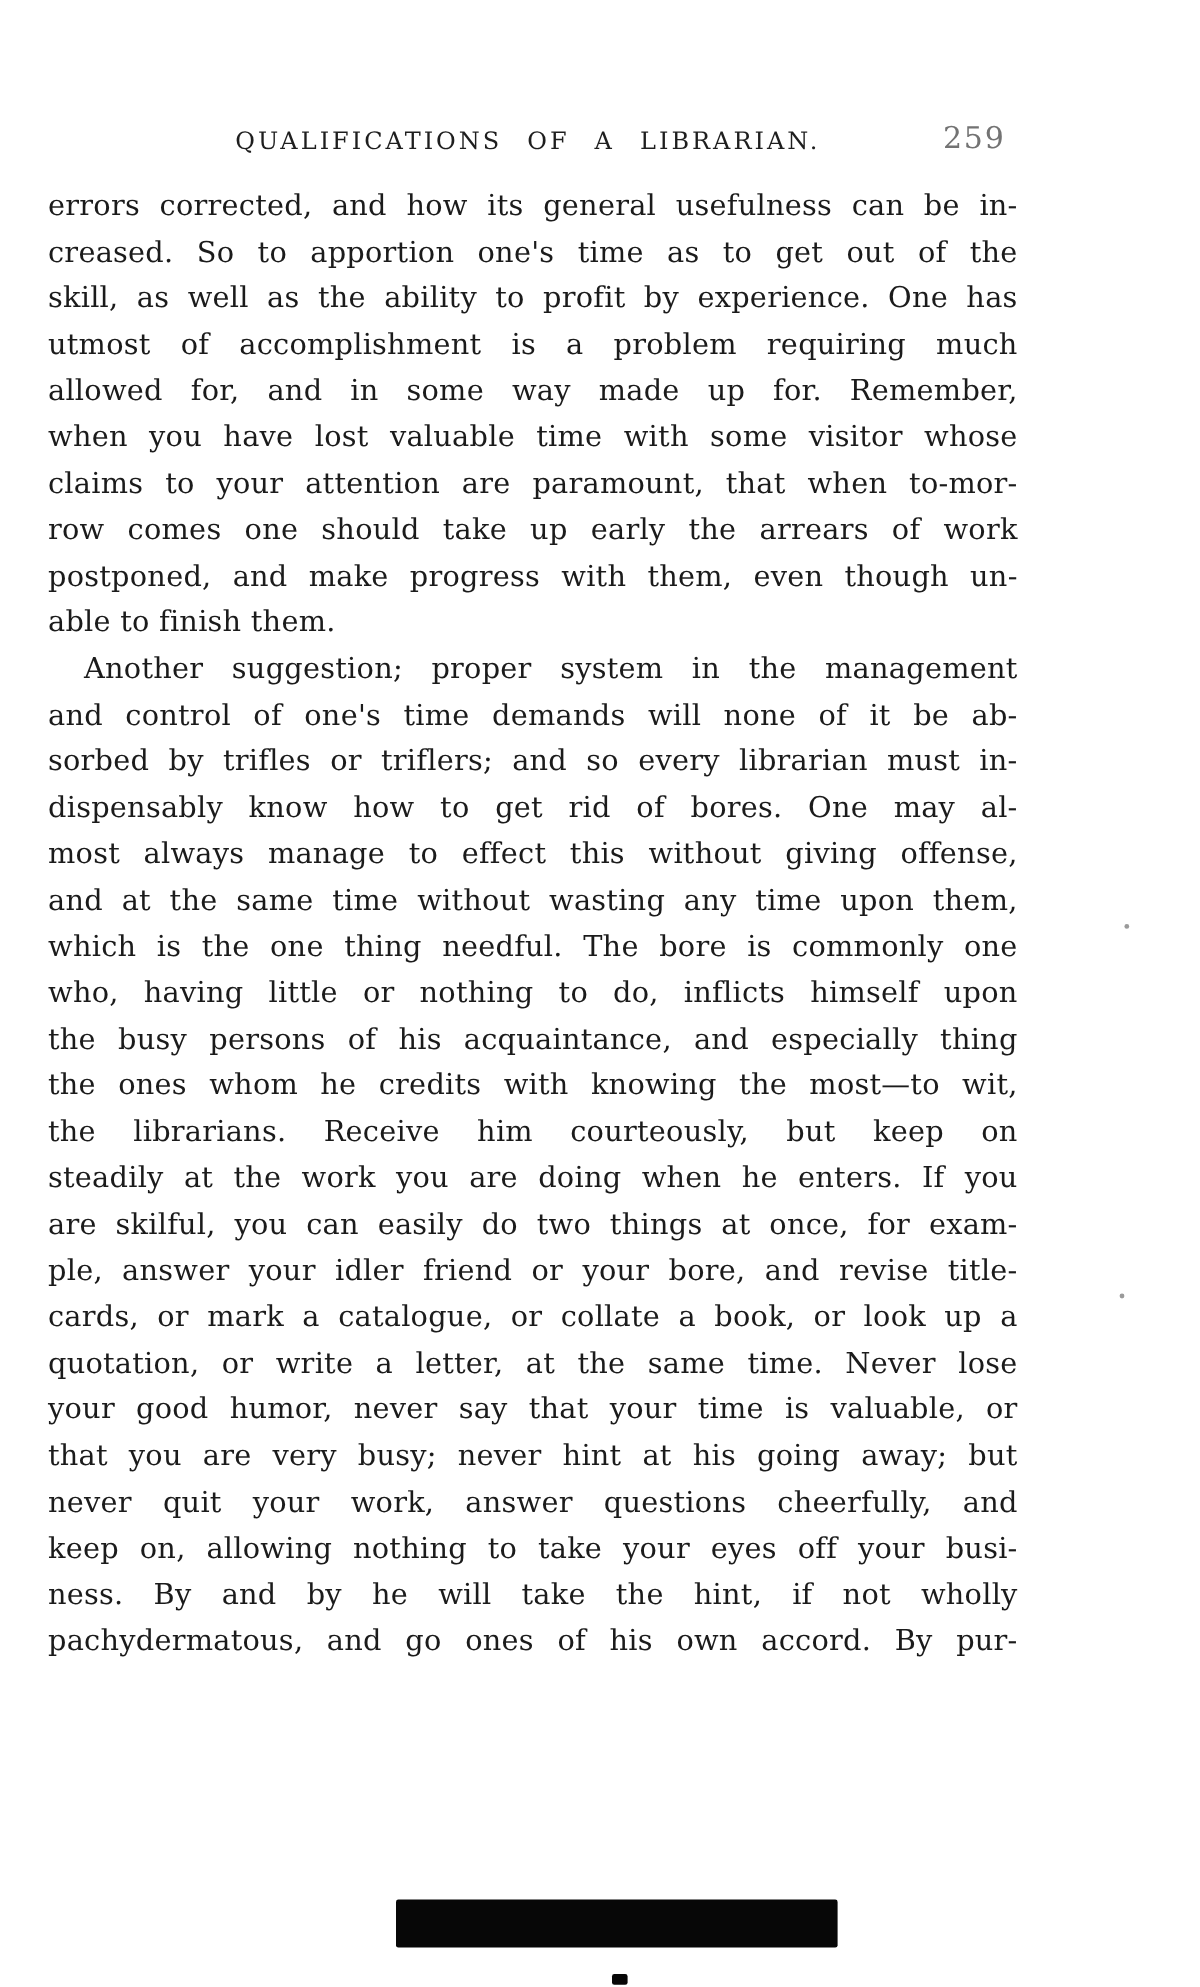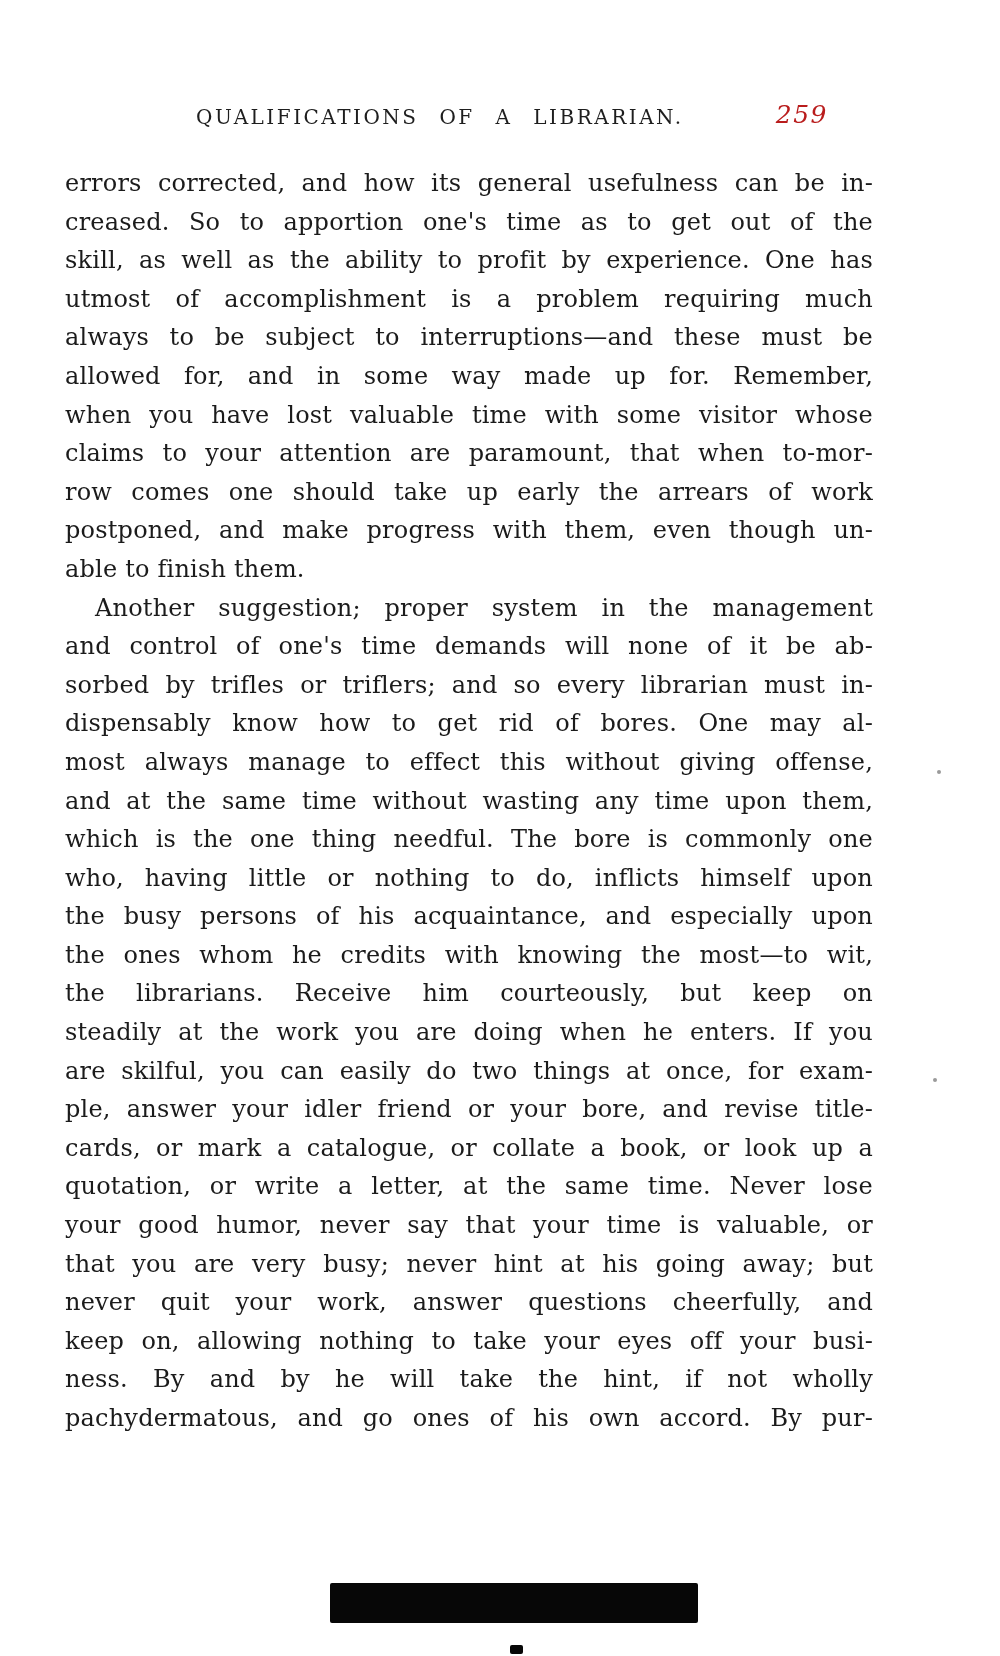--- a/index.html
+++ b/index.html
@@ -25,33 +25,31 @@
     position: absolute;
     left: 156px;
     top: 5px;
     font-size: 20px;
     letter-spacing: 2.5px;
     word-spacing: 12px;
     color: #1e1e1e;
   }
   .page-number {
     position: absolute;
-    right: 20px;
+    right: 10px;
     top: 0;
     font-size: 25px;
     letter-spacing: 1.5px;
-    color: #b91c1c;
-    font-style: italic;
+    color: #737373;
   }
   .text-block {
     position: absolute;
     left: 40px;
-    top: 164px;
+    top: 152px;
     width: 808px;
-    margin-left: 25px;
   }
   .line {
     font-size: 24px;
     line-height: 38.6px;
     text-align: justify;
     text-align-last: justify;
     letter-spacing: 0.2px;
     color: #1b1b1b;
   }
   .line.para-end {
@@ -90,36 +88,35 @@
   <div class="header">
     <span class="header-title">QUALIFICATIONS OF A LIBRARIAN.</span>
     <span class="page-number">259</span>
   </div>
 
   <div class="text-block">
     <div class="line">errors corrected, and how its general usefulness can be in-</div>
     <div class="line">creased.  So to apportion one's time as to get out of the</div>
     <div class="line">skill, as well as the ability to profit by experience.  One has</div>
     <div class="line">utmost of accomplishment is a problem requiring much</div>
-    <div class="line">always to be subject to interruptions—and these must be</div>
     <div class="line">allowed for, and in some way made up for.  Remember,</div>
     <div class="line">when you have lost valuable time with some visitor whose</div>
     <div class="line">claims to your attention are paramount, that when to-mor-</div>
     <div class="line">row comes one should take up early the arrears of work</div>
     <div class="line">postponed, and make progress with them, even though un-</div>
     <div class="line para-end">able to finish them.</div>
     <div class="line indent">Another suggestion; proper system in the management</div>
     <div class="line">and control of one's time demands will none of it be ab-</div>
     <div class="line">sorbed by trifles or triflers; and so every librarian must in-</div>
     <div class="line">dispensably know how to get rid of bores.  One may al-</div>
     <div class="line">most always manage to effect this without giving offense,</div>
     <div class="line">and at the same time without wasting any time upon them,</div>
     <div class="line">which is the one thing needful.  The bore is commonly one</div>
     <div class="line">who, having little or nothing to do, inflicts himself upon</div>
-    <div class="line">the busy persons of his acquaintance, and especially upon</div>
+    <div class="line">the busy persons of his acquaintance, and especially thing</div>
     <div class="line">the ones whom he credits with knowing the most—to wit,</div>
     <div class="line">the librarians.  Receive him courteously, but keep on</div>
     <div class="line">steadily at the work you are doing when he enters.  If you</div>
     <div class="line">are skilful,  you can easily do two things at once, for exam-</div>
     <div class="line">ple, answer your idler friend or your bore, and revise title-</div>
     <div class="line">cards, or mark a catalogue, or collate a book, or look up a</div>
     <div class="line">quotation, or write a letter, at the same time.  Never lose</div>
     <div class="line">your good humor, never say that your time is valuable, or</div>
     <div class="line">that you are very busy; never hint at his going away; but</div>
     <div class="line">never quit your work, answer questions cheerfully, and</div>

